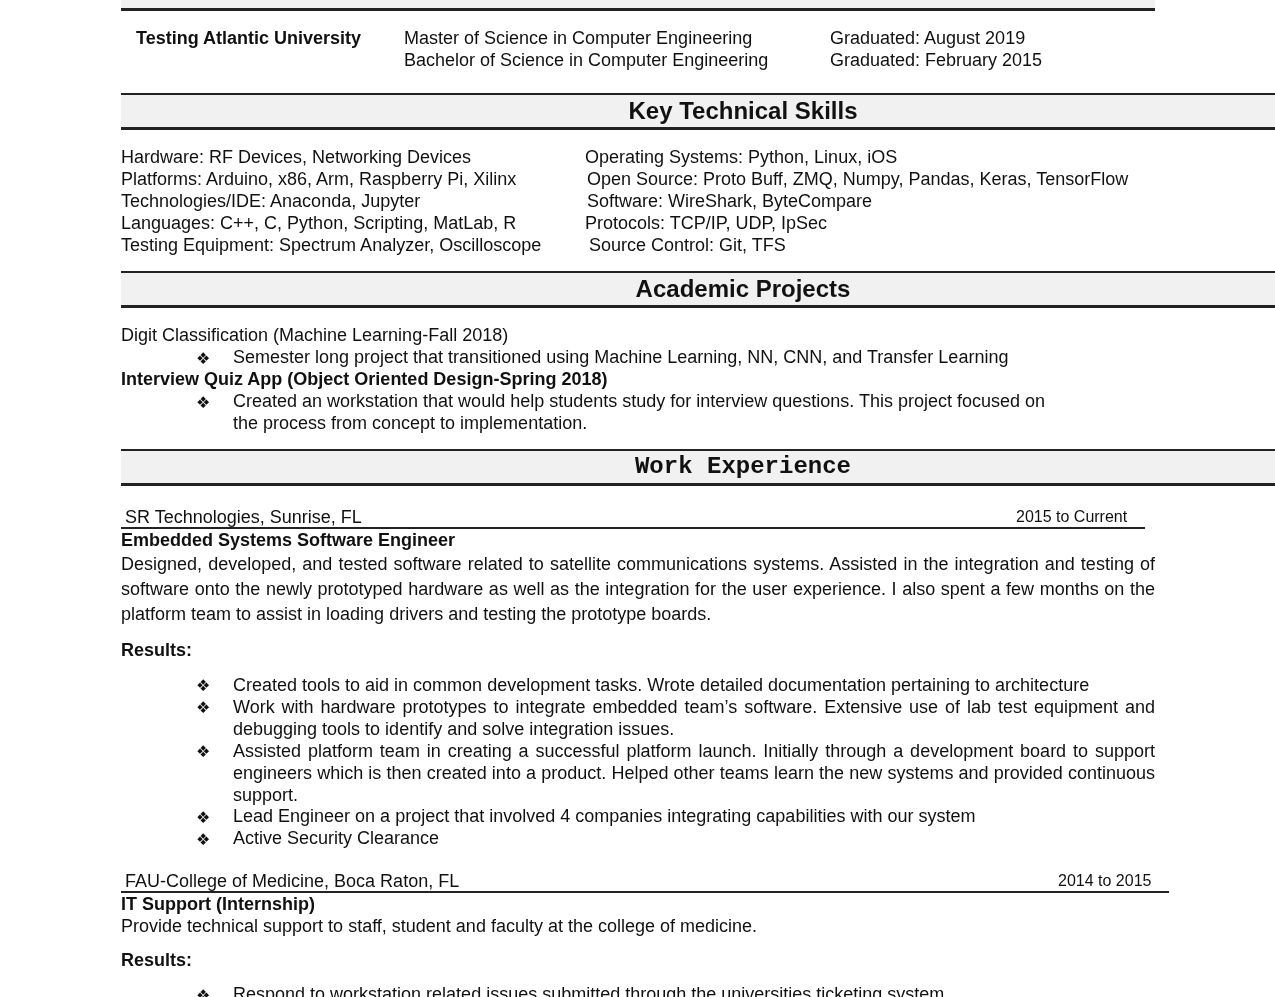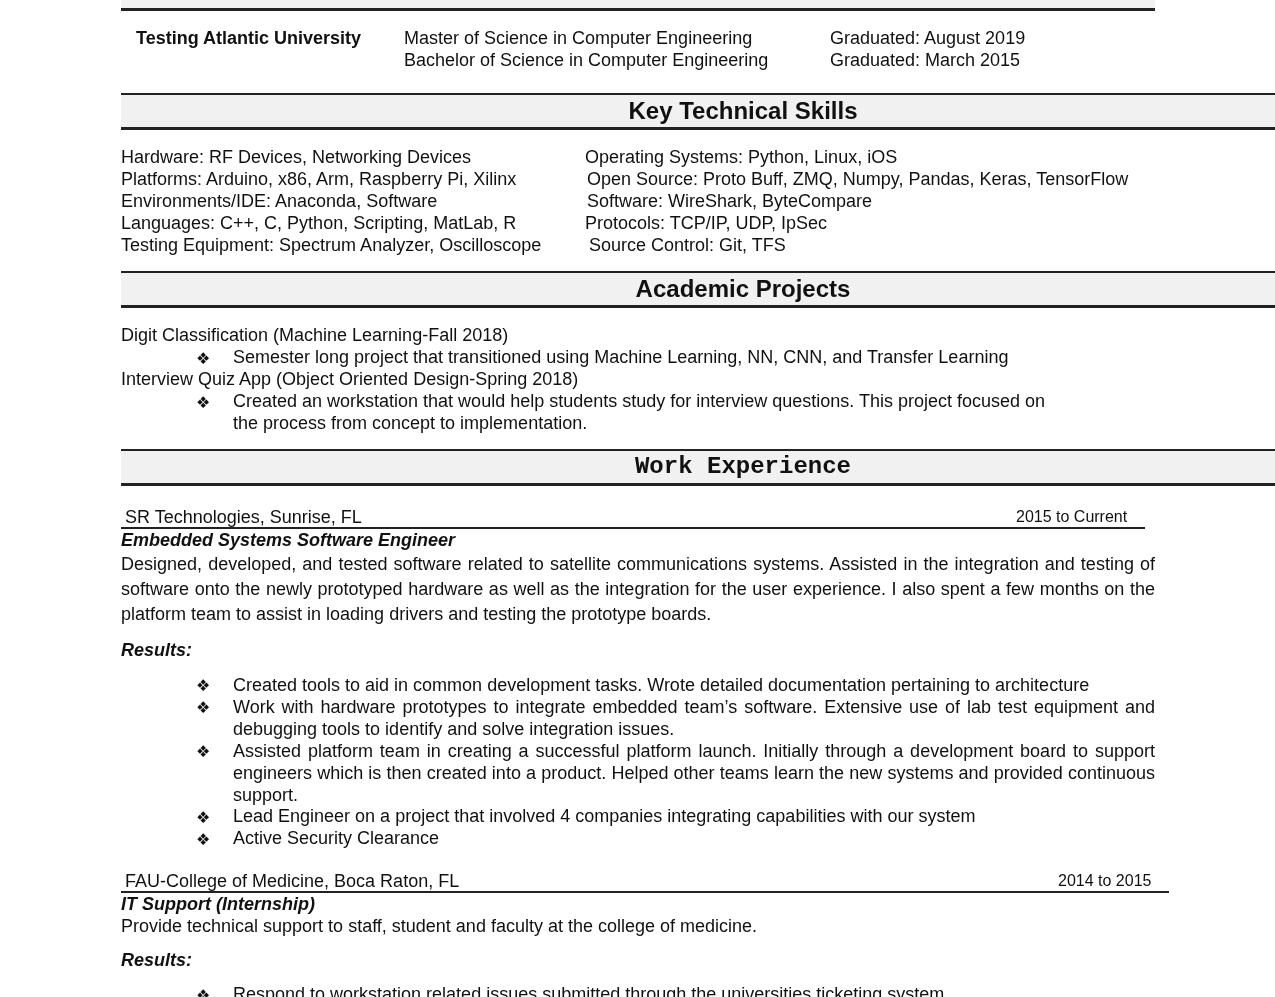--- a/index.html
+++ b/index.html
@@ -4,53 +4,53 @@
   <style>
     html, body { margin: 0; padding: 0; background: #ffffff; }
     body { width: 1275px; height: 997px; overflow: hidden; position: relative;
            font-family: "Liberation Sans", sans-serif; color: #111; font-size: 18px; }
     .abs { position: absolute; white-space: nowrap; }
     .topbar { position: absolute; left: 121px; top: 0; width: 1034px; height: 8px; background: #f1f1f1; border-bottom: 3px solid #222; }
     .section-header { position: absolute; left: 121px; width: 1244px; height: 32px; background: #f1f1f1;
                       border-top: 2px solid #222; border-bottom: 3px solid #222; text-align: center;
                       font-weight: bold; font-size: 24px; line-height: 32px; }
     .bold { font-weight: bold; }
-    .italic-bold { font-weight: bold; font-style: italic; }
+    .italic-bold { font-weight: bold; }
     .bullet { position: absolute; font-size: 16px; }
     .rule { position: absolute; height: 2px; background: #222; }
     .small { font-size: 16px; }
   </style>
 </head>
 <body>
 
 <div class="topbar"></div>
 
 <div class="abs bold" style="left:136px; top:28px;">Testing Atlantic University</div>
 <div class="abs" style="left:404px; top:28px;">Master of Science in Computer Engineering</div>
 <div class="abs" style="left:404px; top:50px;">Bachelor of Science in Computer Engineering</div>
 <div class="abs" style="left:830px; top:28px;">Graduated: August 2019</div>
-<div class="abs" style="left:830px; top:50px;">Graduated: March 2015</div>
+<div class="abs" style="left:830px; top:50px;">Graduated: February 2015</div>
 
 <div class="section-header" style="top:93px;">Key Technical Skills</div>
 <div class="abs" style="left:121px; top:147px;">Hardware: RF Devices, Networking Devices</div>
 <div class="abs" style="left:121px; top:169px;">Platforms: Arduino, x86, Arm, Raspberry Pi, Xilinx</div>
-<div class="abs" style="left:121px; top:191px;">Environments/IDE: Anaconda, Software</div>
+<div class="abs" style="left:121px; top:191px;">Technologies/IDE: Anaconda, Jupyter</div>
 <div class="abs" style="left:121px; top:213px;">Languages: C++, C, Python, Scripting, MatLab, R</div>
 <div class="abs" style="left:121px; top:235px;">Testing Equipment: Spectrum Analyzer, Oscilloscope</div>
 <div class="abs" style="left:585px; top:147px;">Operating Systems: Python, Linux, iOS</div>
 <div class="abs" style="left:587px; top:169px;">Open Source: Proto Buff, ZMQ, Numpy, Pandas, Keras, TensorFlow</div>
 <div class="abs" style="left:587px; top:191px;">Software: WireShark, ByteCompare</div>
 <div class="abs" style="left:585px; top:213px;">Protocols: TCP/IP, UDP, IpSec</div>
 <div class="abs" style="left:589px; top:235px;">Source Control: Git, TFS</div>
 
 <div class="section-header" style="top:271px;">Academic Projects</div>
 <div class="abs" style="left:121px; top:325px;">Digit Classification (Machine Learning-Fall 2018)</div>
 <div class="bullet" style="left:196px; top:349px;">❖</div>
 <div class="abs" style="left:233px; top:347px;">Semester long project that transitioned using Machine Learning, NN, CNN, and Transfer Learning</div>
-<div class="abs" style="left:121px; top:369px;">Interview Quiz App (Object Oriented Design-Spring 2018)</div>
+<div class="abs" style="left:121px; top:369px;font-weight:bold;">Interview Quiz App (Object Oriented Design-Spring 2018)</div>
 <div class="bullet" style="left:196px; top:393px;">❖</div>
 <div class="abs" style="left:233px; top:391px;">Created an workstation that would help students study for interview questions. This project focused on</div>
 <div class="abs" style="left:233px; top:413px;">the process from concept to implementation.</div>
 
 <div class="section-header" style="top:449px;font-family:Liberation Mono, monospace;">Work Experience</div>
 
 <div class="abs" style="left:125px; top:507px;">SR Technologies, Sunrise, FL</div>
 <div class="abs small" style="left:1016px; top:508px;">2015 to Current</div>
 <div class="rule" style="left:121px; top:527px; width:1024px;"></div>
 <div class="abs italic-bold" style="left:121px; top:530px;">Embedded Systems Software Engineer</div>

